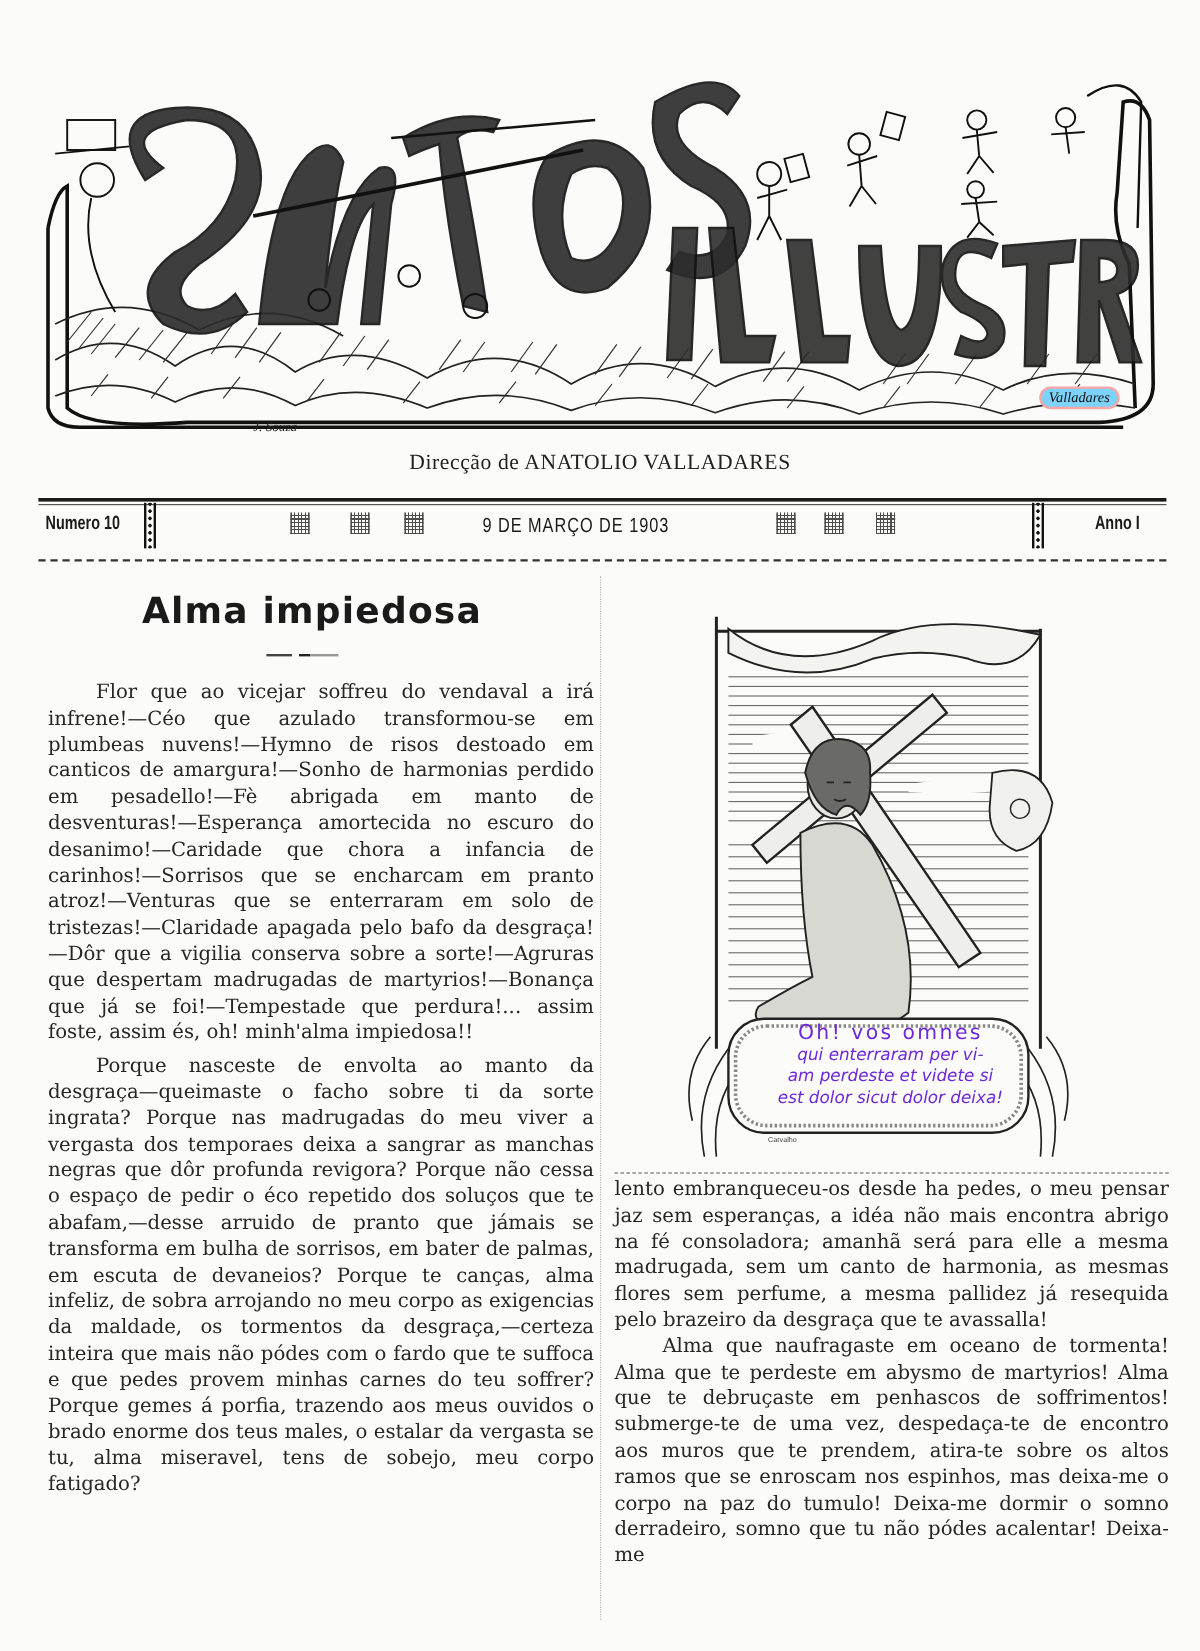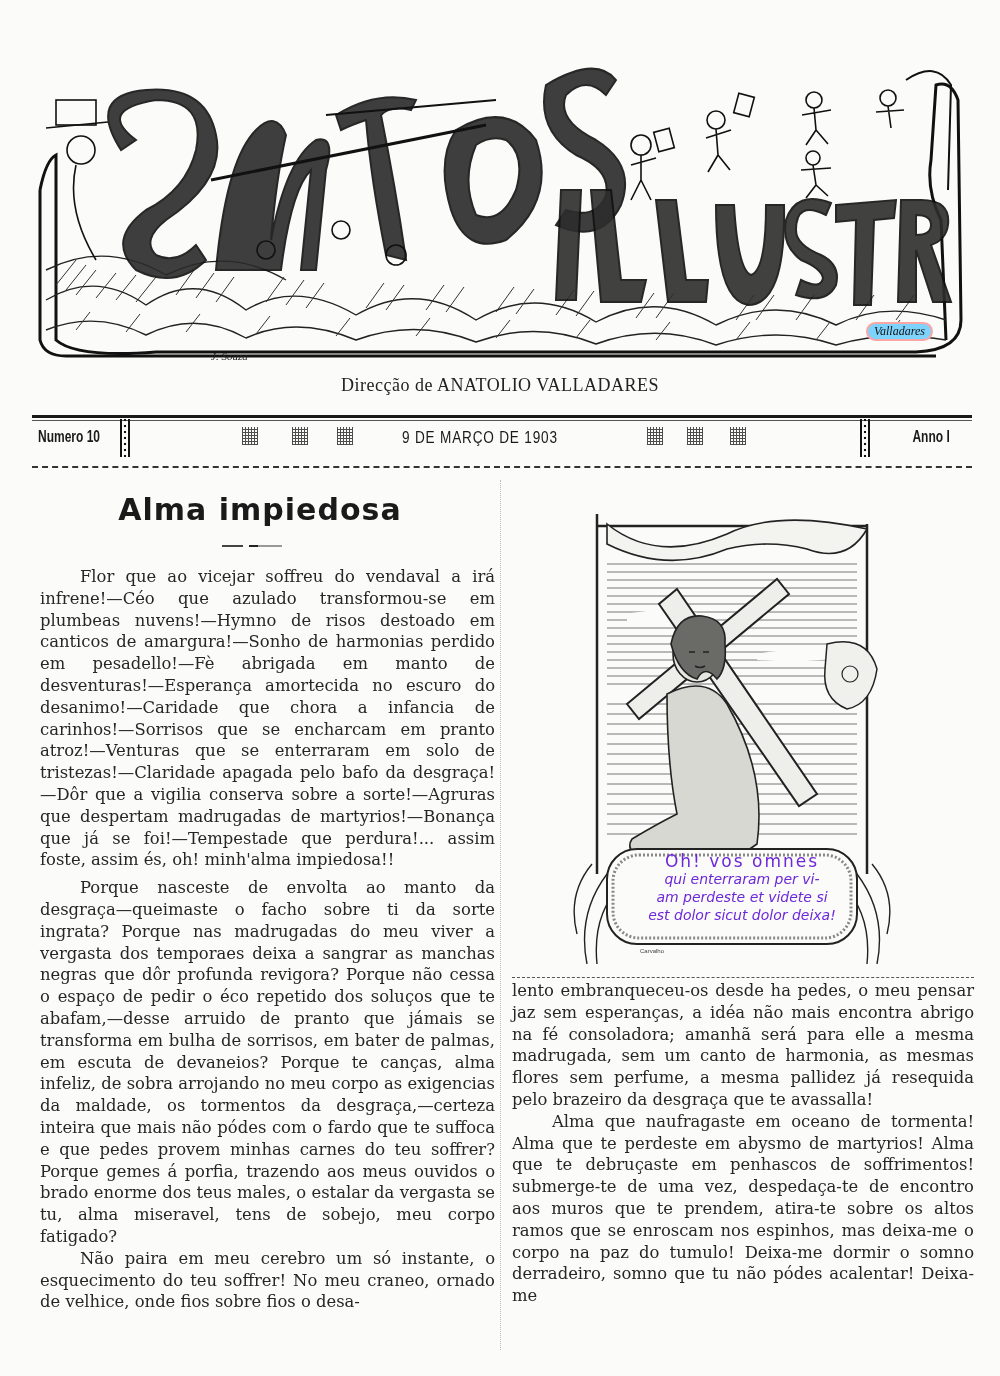--- a/index.html
+++ b/index.html
@@ -196,21 +196,20 @@
 <div class="rule-bottom"></div>
 
 <h1 class="article-title" style="margin:0;font-weight:bold;">Alma impiedosa</h1>
 <div class="title-ornament"></div>
 
 <div class="col-divider"></div>
 
 <div class="col col-left">
   <p class="indent">Flor que ao vicejar soffreu do vendaval a irá infrene!—Céo que azulado transformou-se em plumbeas nuvens!—Hymno de risos destoado em canticos de amargura!—Sonho de harmonias perdido em pesadello!—Fè abrigada em manto de desventuras!—Esperança amortecida no escuro do desanimo!—Caridade que chora a infancia de carinhos!—Sorrisos que se encharcam em pranto atroz!—Venturas que se enterraram em solo de tristezas!—Claridade apagada pelo bafo da desgraça!—Dôr que a vigilia conserva sobre a sorte!—Agruras que despertam madrugadas de martyrios!—Bonança que já se foi!—Tempestade que perdura!... assim foste, assim és, oh! minh'alma impiedosa!!</p>
   <p class="indent gap">Porque nasceste de envolta ao manto da desgraça—queimaste o facho sobre ti da sorte ingrata? Porque nas madrugadas do meu viver a vergasta dos temporaes deixa a sangrar as manchas negras que dôr profunda revigora? Porque não cessa o espaço de pedir o éco repetido dos soluços que te abafam,—desse arruido de pranto que jámais se transforma em bulha de sorrisos, em bater de palmas, em escuta de devaneios? Porque te canças, alma infeliz, de sobra arrojando no meu corpo as exigencias da maldade, os tormentos da desgraça,—certeza inteira que mais não pódes com o fardo que te suffoca e que pedes provem minhas carnes do teu soffrer? Porque gemes á porfia, trazendo aos meus ouvidos o brado enorme dos teus males, o estalar da vergasta se tu, alma miseravel, tens de sobejo, meu corpo fatigado?</p>
-  <p class="indent">Não paira em meu cerebro um só instante, o esquecimento do teu soffrer! No meu craneo, ornado de velhice, onde fios sobre fios o desa-</p>
 </div>
 
 <div class="illustration">
   <svg viewBox="0 0 330 470">
 
     <g stroke="#222" stroke-width="2.5" fill="none">
       <line x1="30" y1="20" x2="30" y2="380"></line>
       <line x1="300" y1="30" x2="300" y2="380"></line>
       <line x1="30" y1="32" x2="300" y2="32"></line>
     </g>

